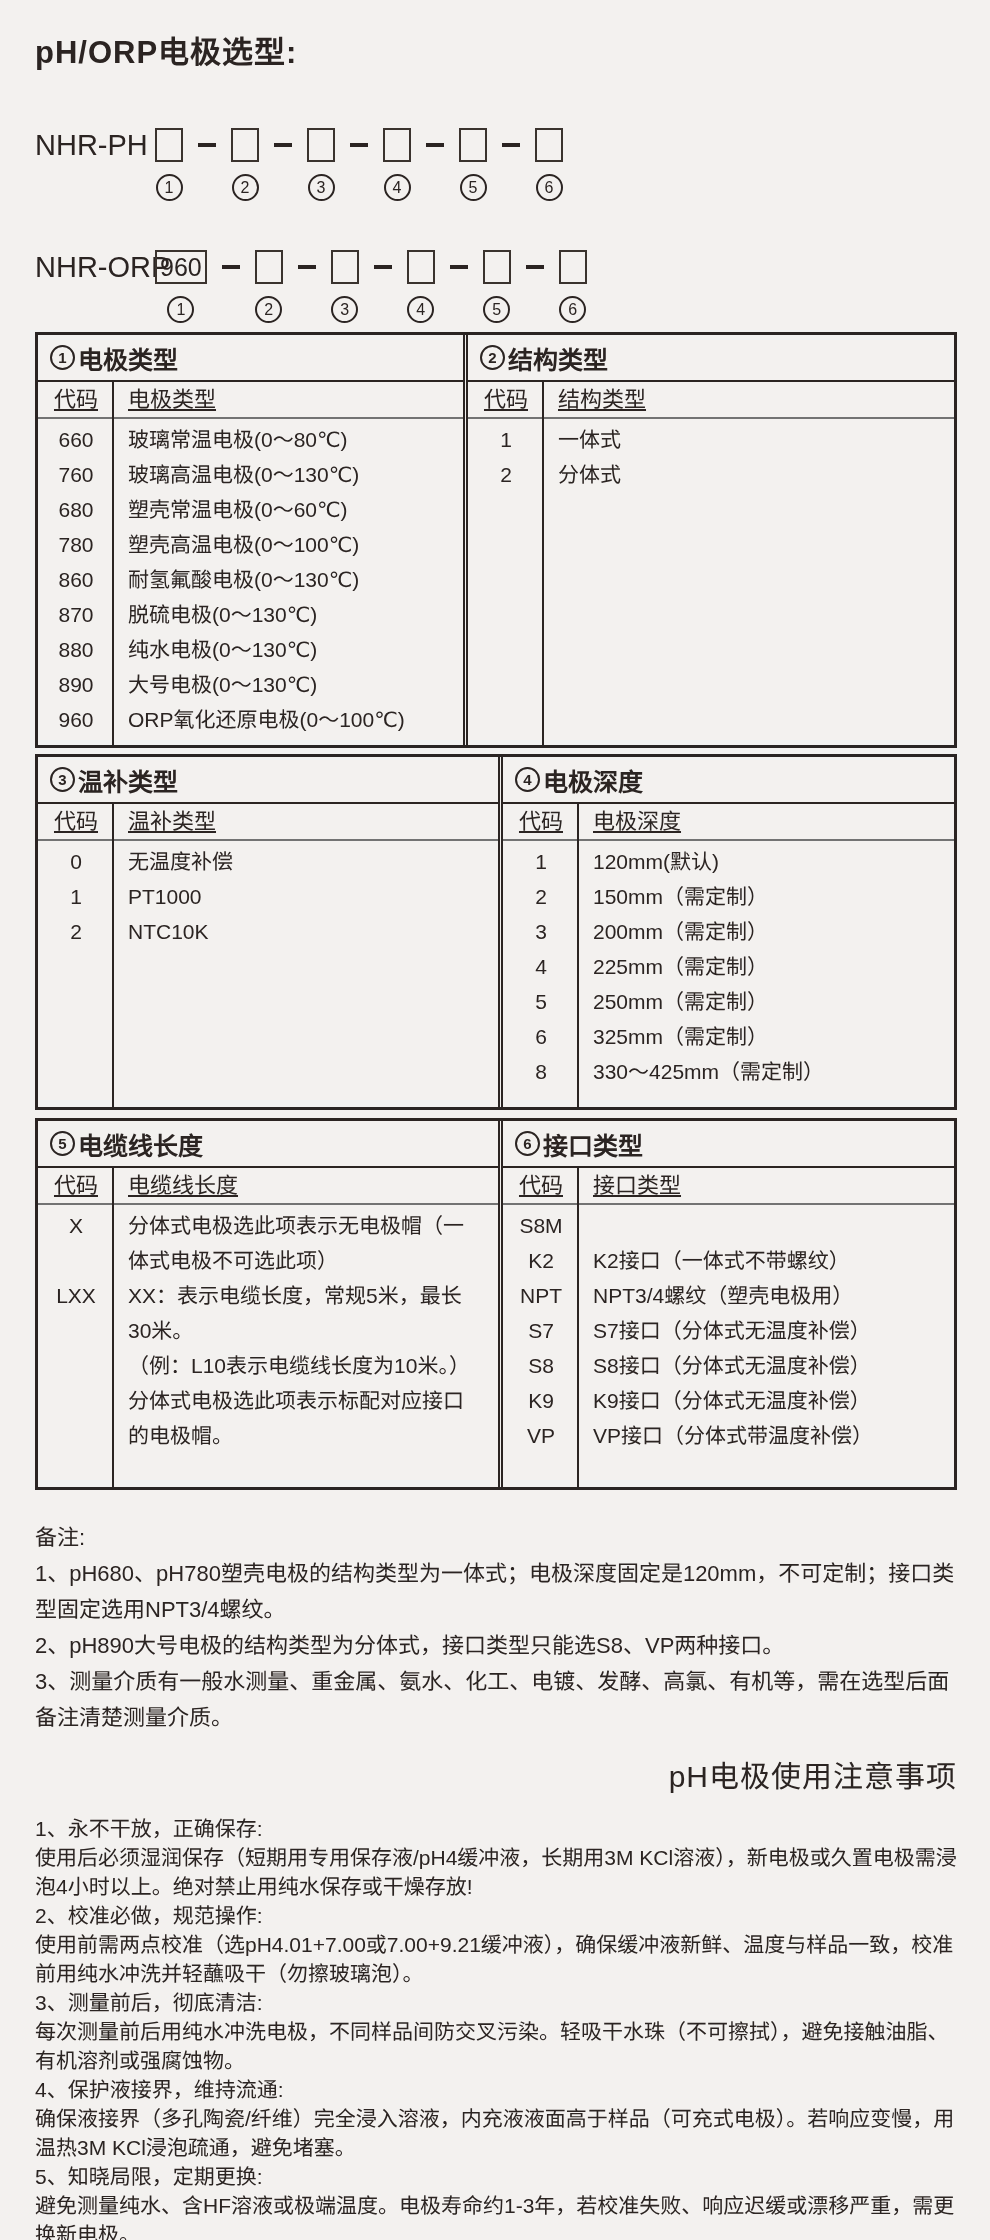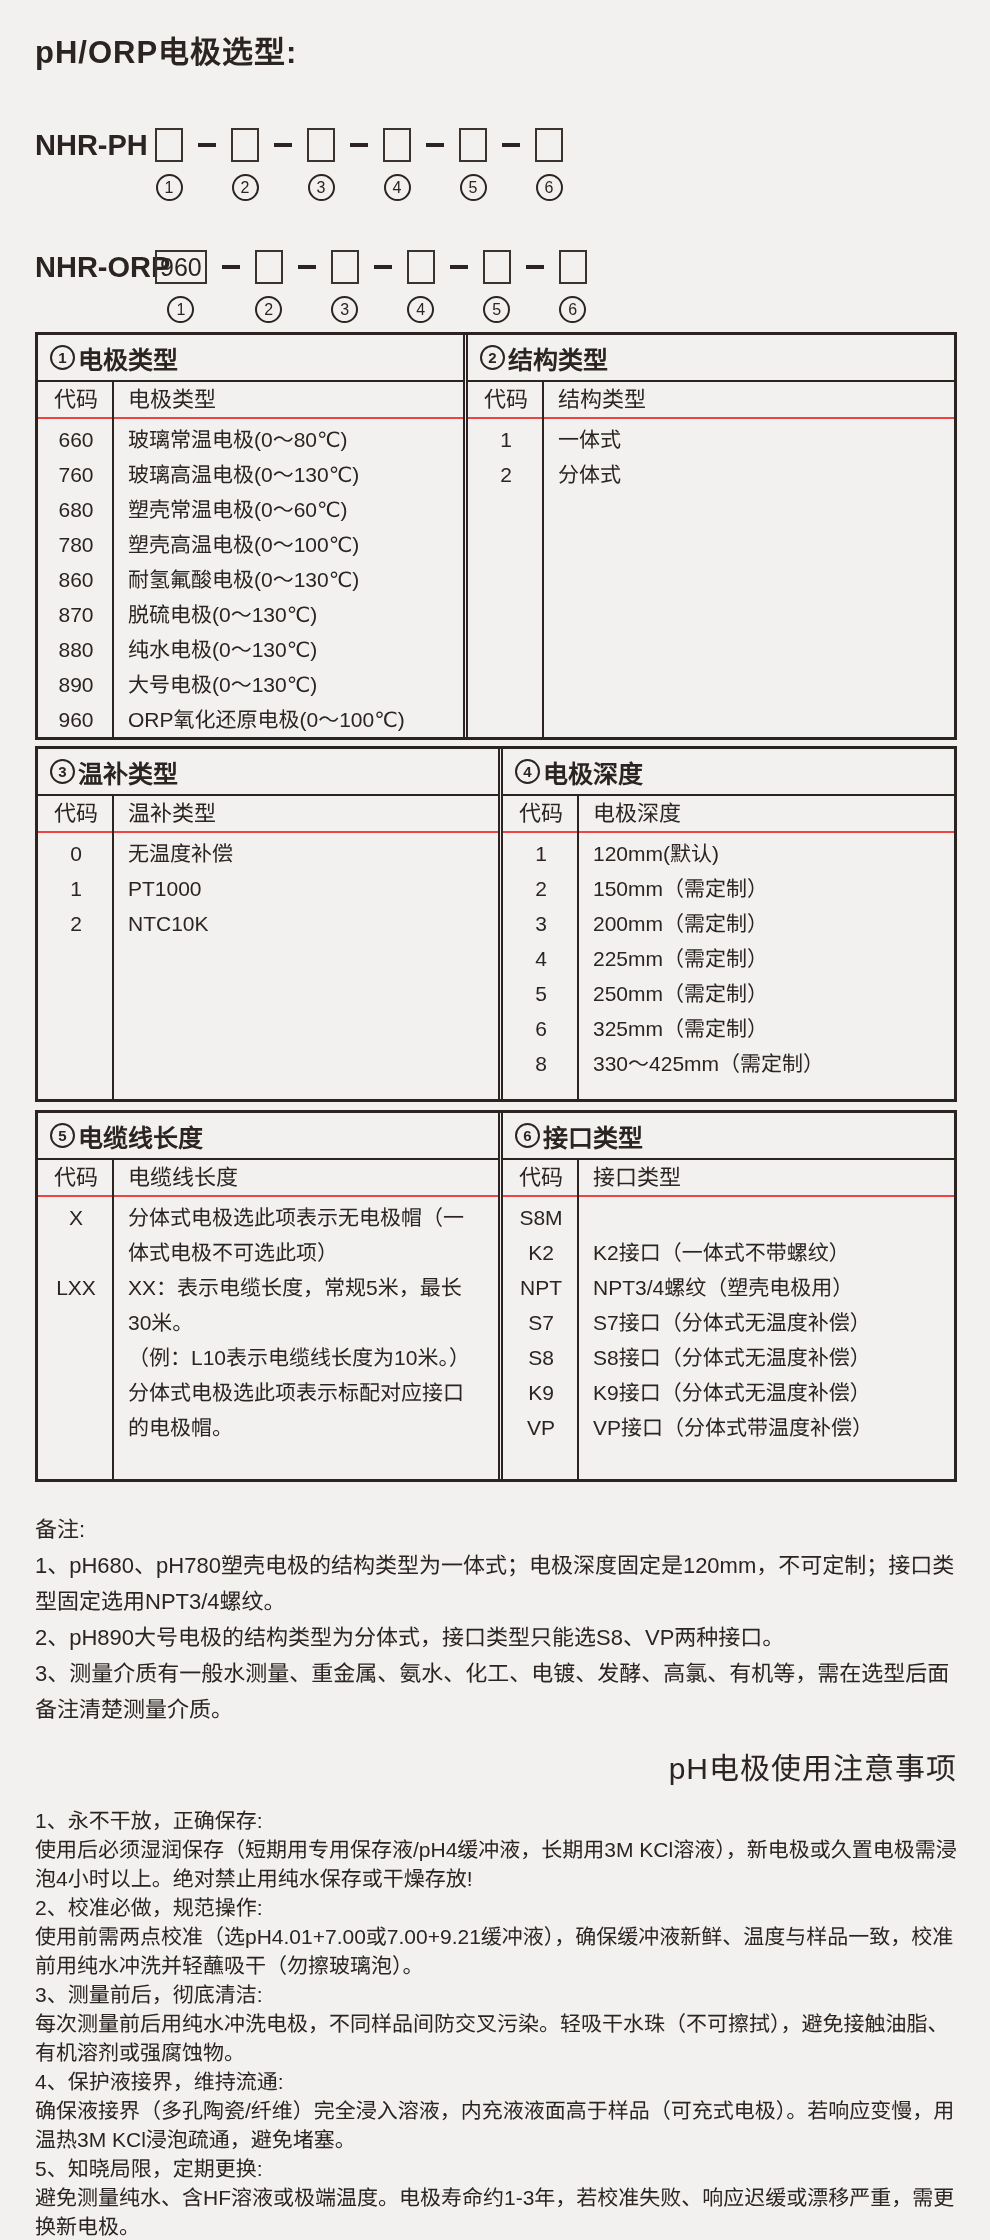--- a/index.html
+++ b/index.html
@@ -11,21 +11,21 @@
   }
   .page { padding:34px 33px 0 35px; }
 
   
   .page-title { font-size:31px; line-height:38px; font-weight:700; letter-spacing:1px; }
 
   
   .model-block { display:flex; align-items:flex-start; }
   .model-block.first { margin-top:56px; }
   .model-block.second { margin-top:49px; }
-  .model-name { font-size:29px; line-height:34px; font-weight:700; width:104px; margin-right:16px; letter-spacing:0; white-space:nowrap; }
+  .model-name { font-size:29px; line-height:34px; font-weight:400; width:104px; margin-right:16px; letter-spacing:0; white-space:nowrap; }
   .segs { display:flex; align-items:flex-start; }
   .seg { display:inline-flex; flex-direction:column; align-items:center; }
   .seg + .seg { margin-left:48px; position:relative; }
   .seg + .seg::before {
     content:""; position:absolute; left:-33px; top:15px;
     width:18px; height:4px; background:#2b2422;
   }
   .seg-box {
     min-width:28px; height:34px; border:2px solid #3a332e;
     font-size:25px; line-height:30px; text-align:center; padding:0 3px;
@@ -54,25 +54,25 @@
   .tbl-title .circ {
     width:25px; height:25px; margin-right:3px; flex:0 0 auto;
     border:2px solid #2b2422; border-radius:50%;
     font-size:15px; line-height:21px; text-align:center;
   }
   .tbl-grid { flex:1; display:flex; flex-direction:column; position:relative; }
   .tbl-grid::before {
     content:""; position:absolute; left:74px; top:0; bottom:0;
     width:2px; background:#2b2422;
   }
-  .tbl-colhead { display:flex; height:37px; border-bottom:2px solid #ef4444; font-size:22px; }
+  .tbl-colhead { display:flex; height:37px; border-bottom:2px solid #737373; font-size:22px;text-decoration:underline; }
   .tbl-colhead .c-code { width:76px; text-align:center; line-height:35px; }
   .tbl-colhead .c-label { flex:1; padding-left:14px; line-height:35px; }
   .tbl-body { flex:1; font-size:21px; padding-top:3px; }
-  .pair-1 .tbl-body { }
+  .pair-1 .tbl-body { padding-bottom:8px; }
   .pair-2 .tbl-body { padding-bottom:18px; }
   .pair-3 .tbl-body { min-height:282px; }
   .tbl-row { display:flex; }
   .tbl-row .c-code { width:76px; text-align:center; line-height:35px; flex:0 0 auto; }
   .tbl-row .c-label { flex:1; padding-left:14px; padding-right:26px; line-height:35px; white-space:pre-line; }
 
   
   .remarks { margin-top:30px; font-size:22px; line-height:36px; font-weight:700; }
   .remarks p { font-weight:400; }
 

